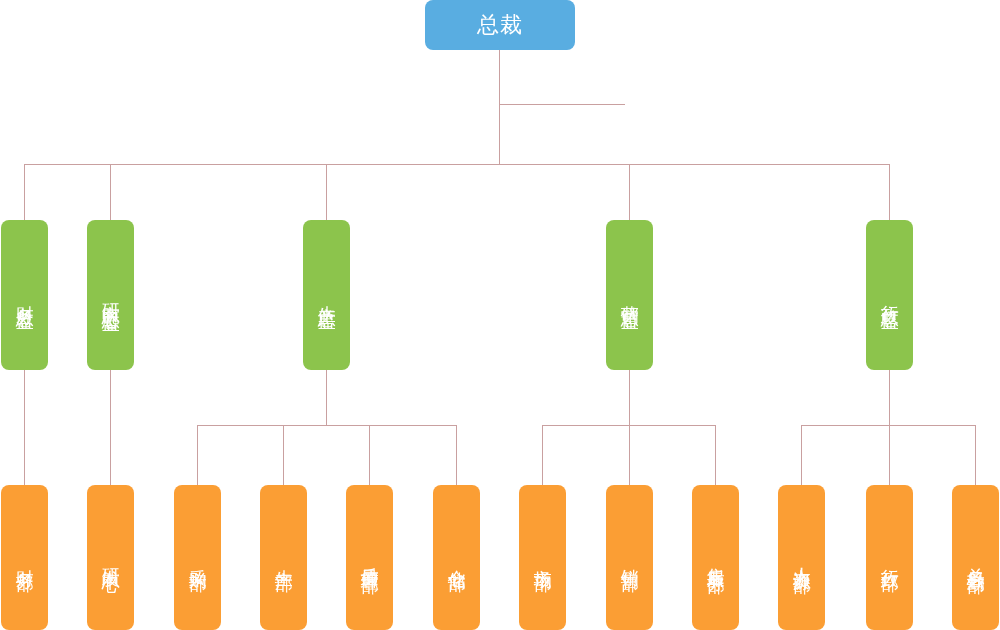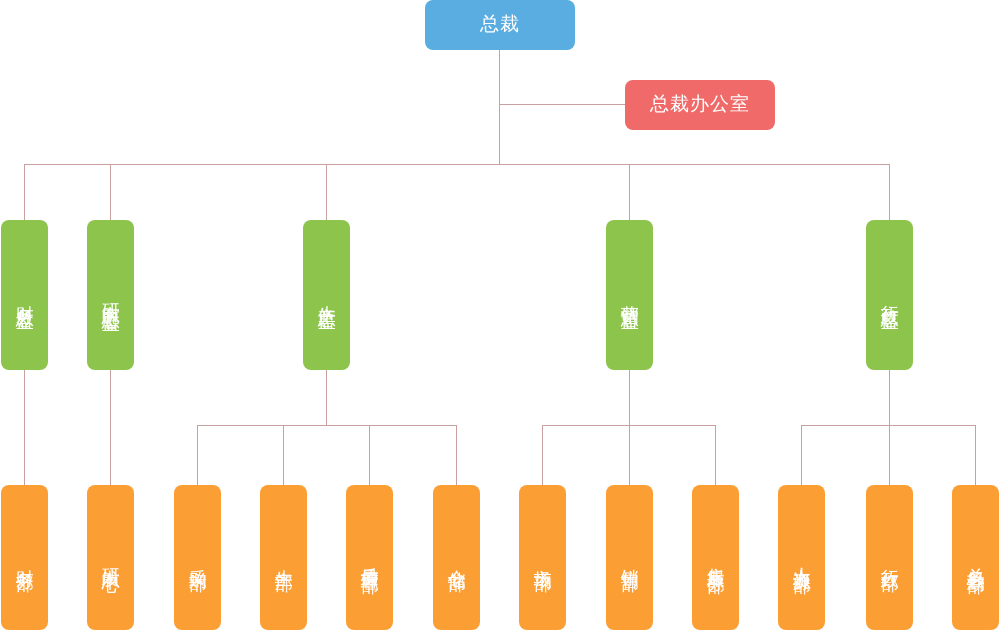--- a/index.html
+++ b/index.html
@@ -22,23 +22,22 @@
     box-sizing: border-box;
     display: flex;
     align-items: center;
     justify-content: center;
     color: #ffffff;
     text-align: center;
     border-radius: 8px;
     letter-spacing: 1px;
   }
   .node-h {
-    font-size: 19px;
+    font-size: 22px;
     line-height: 1.2;
-    font-family: Liberation Mono, monospace;
   }
   .node-v {
     writing-mode: vertical-rl;
     text-orientation: upright;
     font-size: 18px;
     line-height: 1.25;
     letter-spacing: 2px;
     padding: 10px 0;
   }
   .lvl-president { background: #59ade1; }
@@ -88,21 +87,20 @@
   <div class="conn conn-v" style="left:715px; top:425px; height:60px;"></div>
 
   <div class="conn conn-v" style="left:889px; top:370px; height:55px;"></div>
   <div class="conn conn-h" style="left:801px; top:425px; width:175px; height:1px;"></div>
   <div class="conn conn-v" style="left:801px; top:425px; height:60px;"></div>
   <div class="conn conn-v" style="left:889px; top:425px; height:60px;"></div>
   <div class="conn conn-v" style="left:975px; top:425px; height:60px;"></div>
 
   <div class="node node-h lvl-president" style="left:425px; top:0px; width:150px; height:50px;">总裁</div>
 
-  <div class="node node-h lvl-office" style="left:625px; top:80px; width:150px; height:50px;">总裁办公室</div>
 
   <div class="node node-v lvl-director" style="left:1px; top:220px; width:47px; height:150px;">财务总监</div>
 
   <div class="node node-v lvl-director" style="left:87px; top:220px; width:47px; height:150px;">研究中心总监</div>
 
   <div class="node node-v lvl-director" style="left:303px; top:220px; width:47px; height:150px;">生产总监</div>
 
   <div class="node node-v lvl-director" style="left:606px; top:220px; width:47px; height:150px;">营销总监</div>
 
   <div class="node node-v lvl-director" style="left:866px; top:220px; width:47px; height:150px;">行政总监</div>

